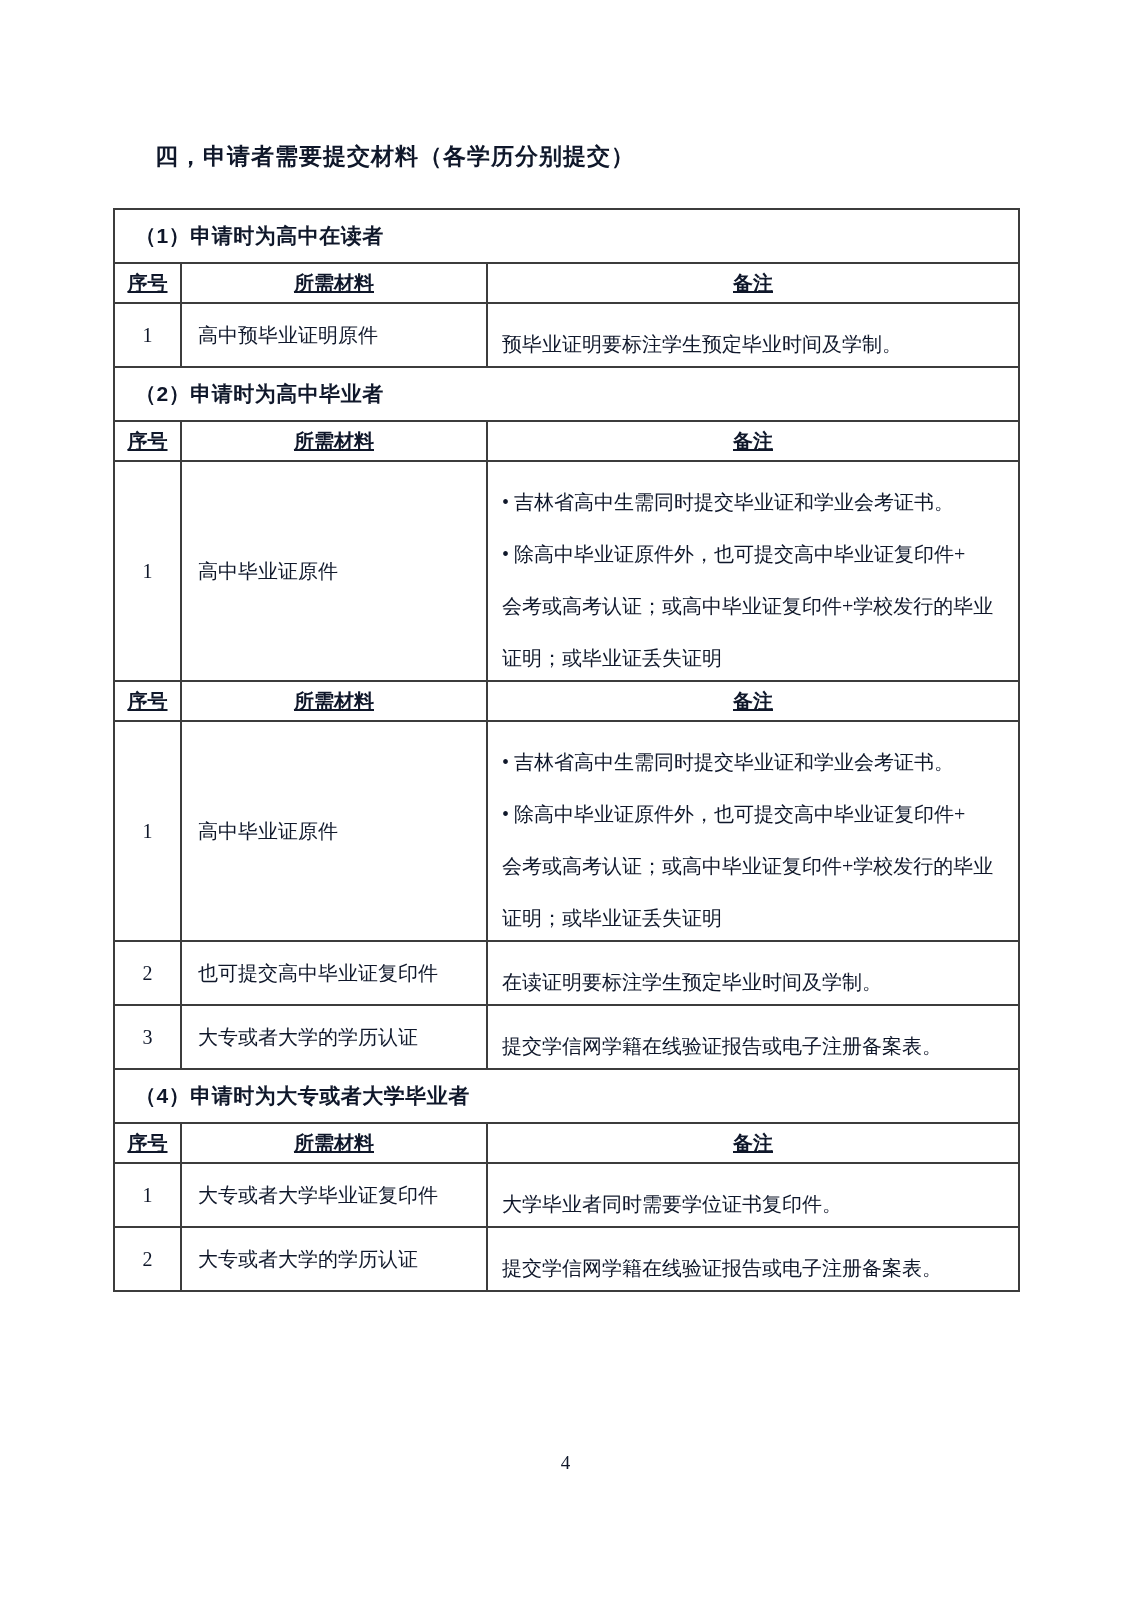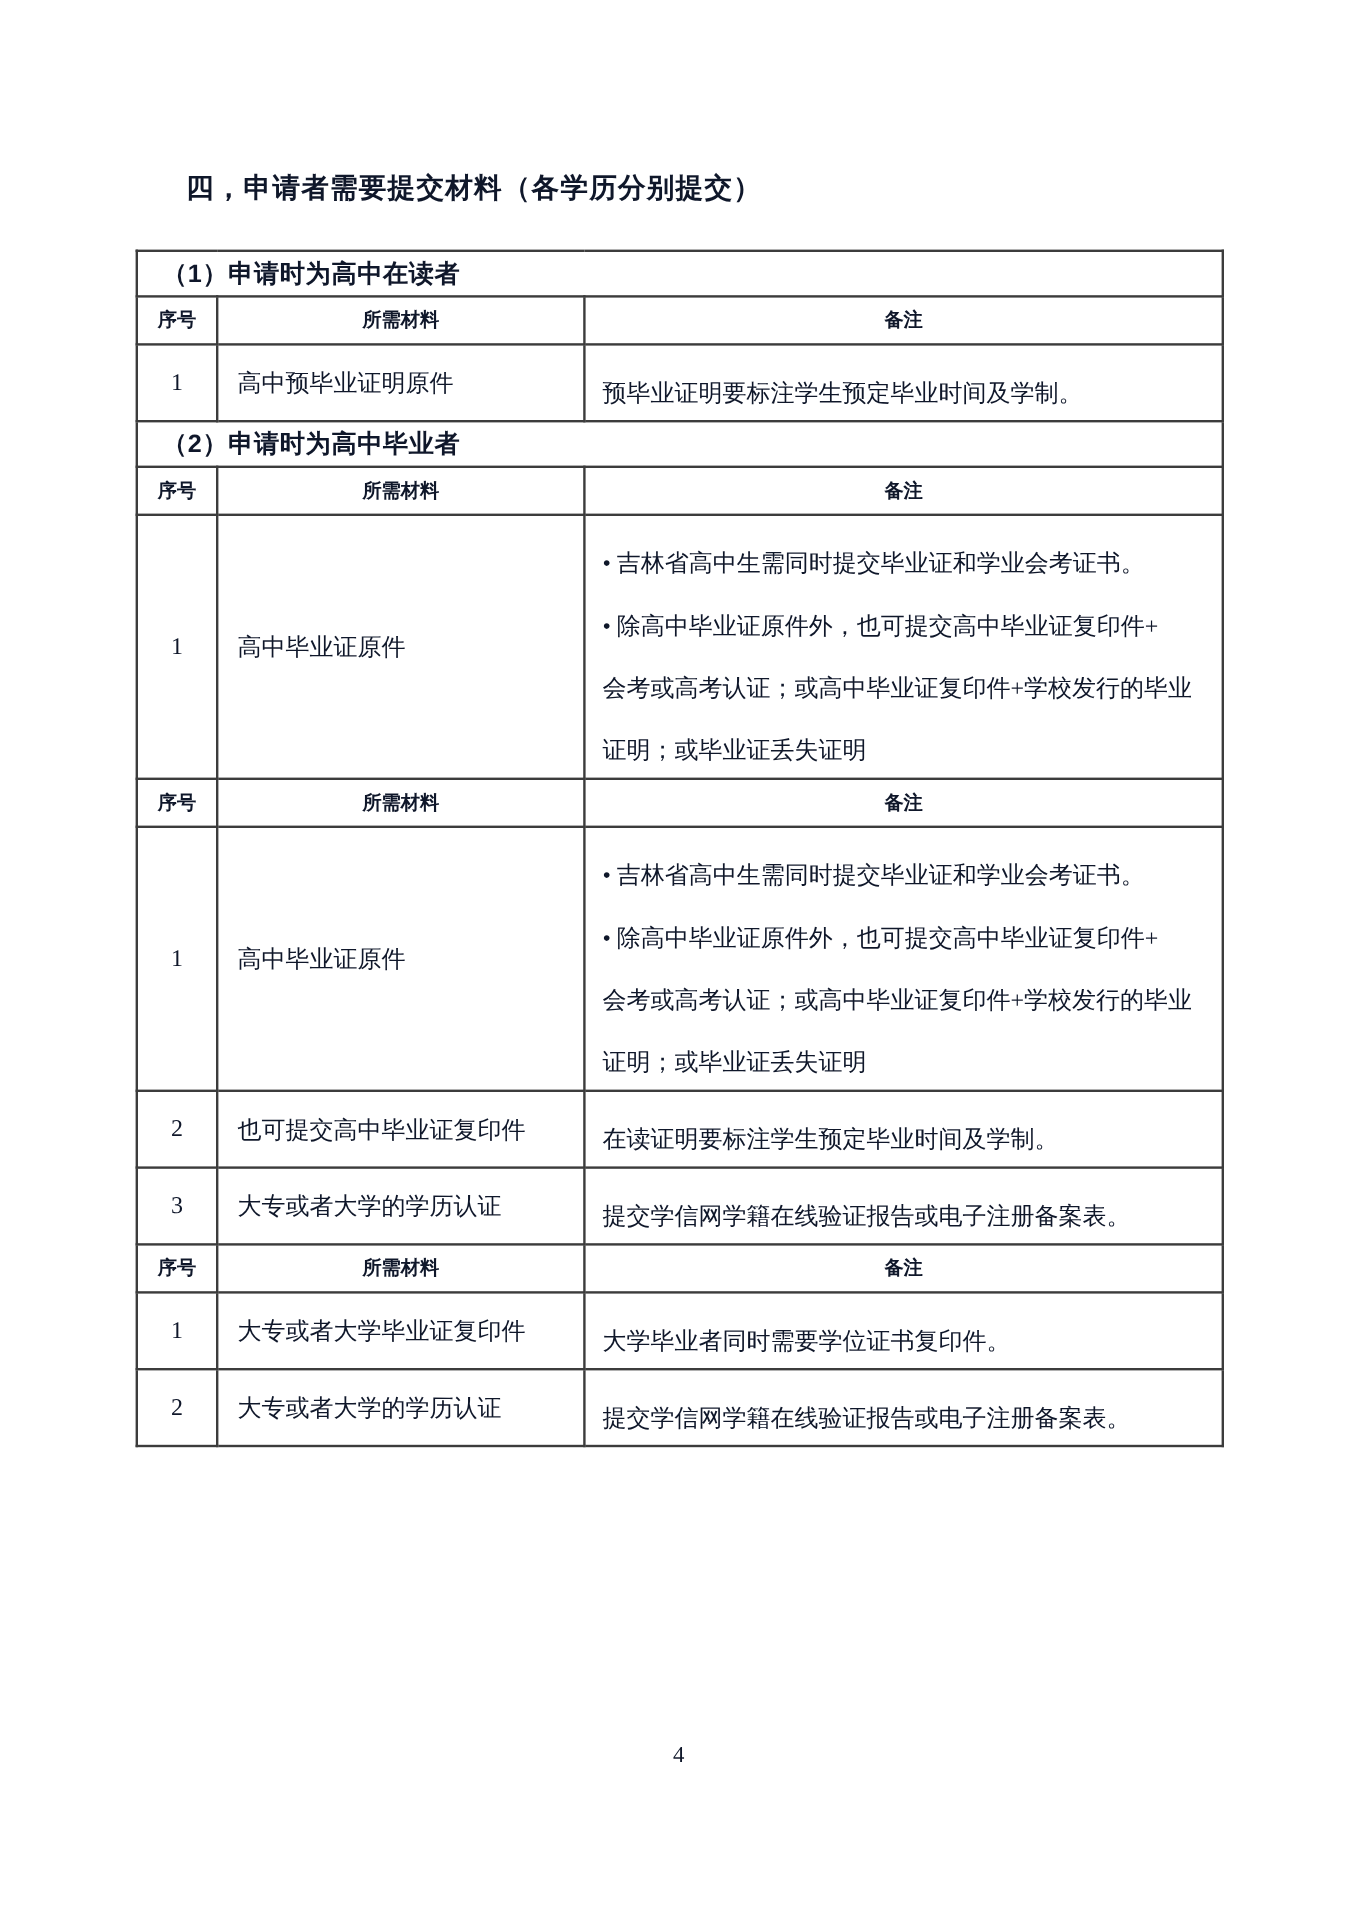--- a/index.html
+++ b/index.html
@@ -28,39 +28,40 @@
     top: 208px;
     width: 905px;
     border-collapse: collapse;
     table-layout: fixed;
   }
   table.materials td {
     border: 2px solid #3c3c3c;
     vertical-align: middle;
     overflow: hidden;
   }
-  tr.h-sec    { height: 38px; }
+  tr.h-sec    { height: 54px; }
   tr.h-cols   { height: 40px; }
   tr.h-row    { height: 40px; }
   tr.h-row-lg { height: 46px; }
   tr.h-big2   { height: 128px; }
   tr.h-big3   { height: 134px; }
   td.sec-header {
     font-family: "Liberation Sans", sans-serif;
     font-weight: bold;
     font-size: 21px;
     text-align: left;
     padding-left: 20px;
     letter-spacing: 0.5px;
   }
   td.col-header {
     font-family: "Liberation Sans", sans-serif;
     font-weight: bold;
-    font-size: 16px;
+    font-size: 20px;
     text-align: center;
+    text-decoration: underline;
   }
   td.cell-no {
     text-align: center;
     font-size: 20px;
   }
   td.cell-material {
     text-align: left;
     font-size: 20px;
     padding-left: 16px;
     padding-right: 12px;
@@ -153,20 +154,23 @@
         </td>
       </tr>
       <tr class="h-row">
         <td class="cell-no">3</td>
         <td class="cell-material">大专或者大学的学历认证</td>
         <td class="cell-remark">
           <div class="line">提交学信网学籍在线验证报告或电子注册备案表。</div>
         </td>
       </tr>
 
+      <tr class="h-sec">
+        <td class="sec-header" colspan="3">（4）申请时为大专或者大学毕业者</td>
+      </tr>
       <tr class="h-cols">
         <td class="col-header">序号</td>
         <td class="col-header">所需材料</td>
         <td class="col-header">备注</td>
       </tr>
       <tr class="h-row-lg">
         <td class="cell-no">1</td>
         <td class="cell-material">大专或者大学毕业证复印件</td>
         <td class="cell-remark">
           <div class="line">大学毕业者同时需要学位证书复印件。</div>

